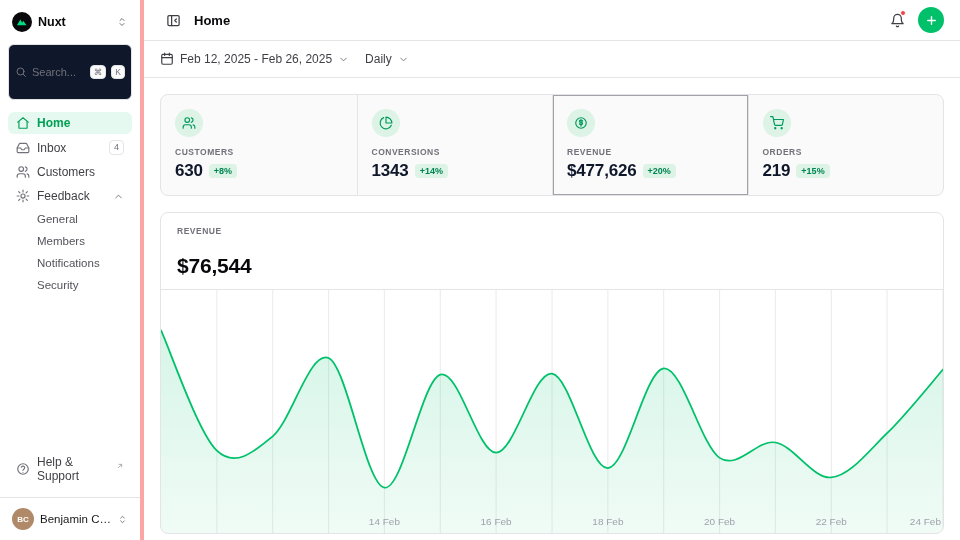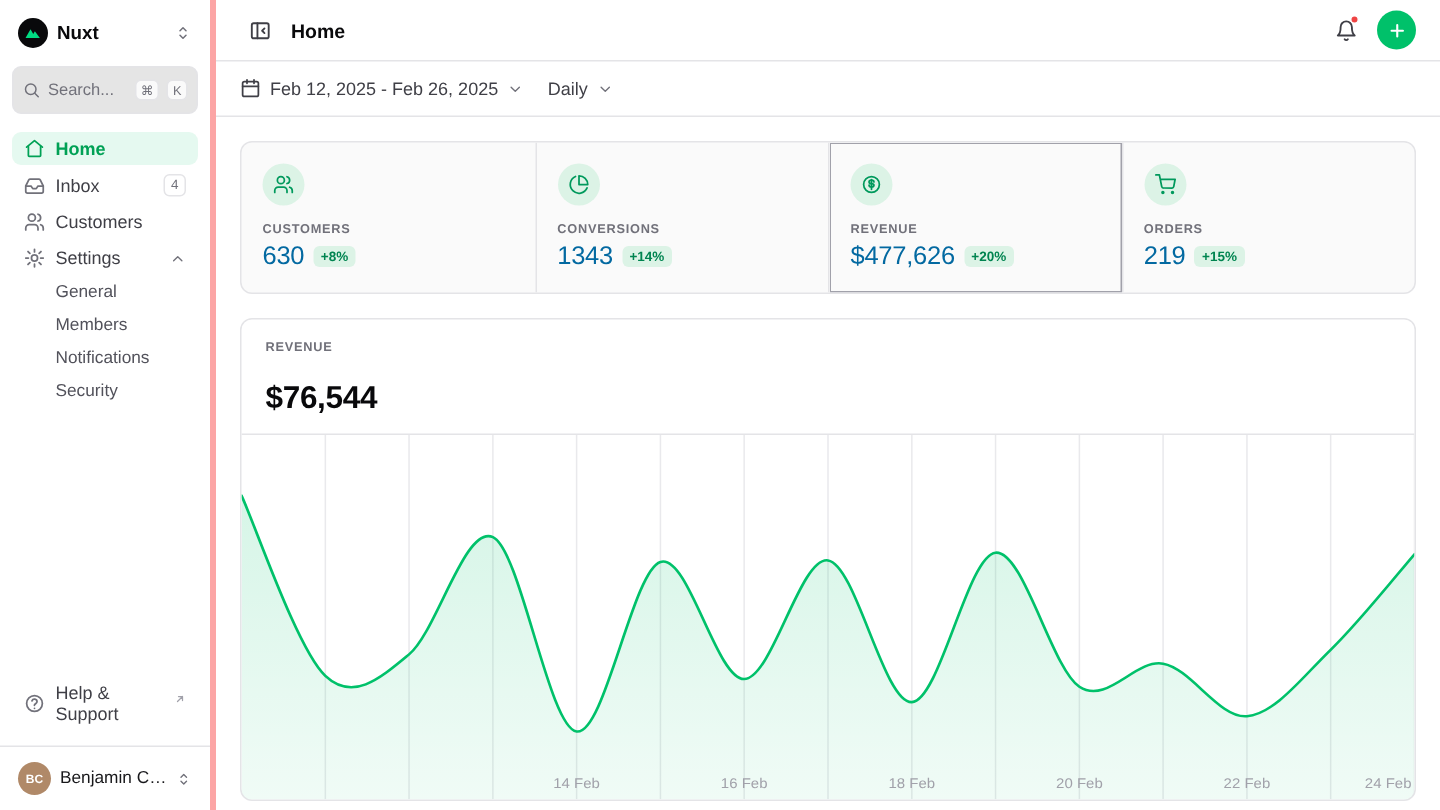--- a/index.html
+++ b/index.html
@@ -7,21 +7,21 @@
   body{font-family:"Liberation Sans",sans-serif;font-size:12px;color:#18181b;background:#fff}
   svg{display:block}
   .app{display:flex;width:960px;height:540px}
 
   
   .sidebar{flex:0 0 144px;width:144px;border-right:4px solid #fca5a5;display:flex;flex-direction:column;padding:8px;background:#fff}
   .ws-row{display:flex;align-items:center;gap:6px;padding:4px;border-radius:6px;cursor:pointer}
   .ws-logo{width:20px;height:20px;flex:0 0 20px}
   .ws-name{flex:1;font-size:12.5px;font-weight:700;color:#09090b}
   .muted-ic{color:#71717a}
-  .search{margin-top:8px;display:flex;align-items:center;gap:5px;border:1px solid #e4e4e7;border-radius:6px;padding:8px 6px;color:#71717a;background:#e5e5e5;cursor:text}
+  .search{margin-top:8px;display:flex;align-items:center;gap:5px;border:1px solid #e4e4e7;border-radius:6px;padding:20px 6px;color:#71717a;background:#0f172a;cursor:text}
   .search .ph{flex:1;font-size:11px;white-space:nowrap;overflow:hidden;text-overflow:ellipsis}
   kbd{font-family:"Liberation Sans",sans-serif;font-size:8.5px;border:1px solid #e4e4e7;border-radius:4px;padding:1px 3px;color:#71717a;background:#fafafa}
   .nav{margin-top:12px;display:flex;flex-direction:column;gap:2px}
   .nav-item{display:flex;align-items:center;gap:7px;padding:4px 8px;border-radius:6px;font-size:12px;color:#3f3f46;cursor:pointer}
   .nav-item .nicon{width:14px;height:14px;color:#71717a;flex:0 0 14px}
   .nav-item.active{background:rgba(0,193,106,.10);color:#00a155;font-weight:600}
   .nav-item.active .nicon{color:#00a155}
   .nav-badge{margin-left:auto;font-size:9px;border:1px solid #e4e4e7;border-radius:4px;padding:0 4px;line-height:13px;color:#71717a;background:#fff}
   .nav-chev{margin-left:auto;color:#71717a}
   .sub-item{padding:4px 8px 4px 29px;font-size:11.5px;color:#52525b;border-radius:6px;cursor:pointer}
@@ -48,21 +48,21 @@
 
   .content{flex:1;min-height:0;display:flex;flex-direction:column;gap:16px;padding:16px 16px 6px}
 
   .stats{flex:0 0 auto;display:grid;grid-template-columns:repeat(4,1fr);border:1px solid #e4e4e7;border-radius:8px;background:#fafafa;overflow:hidden}
   .stat{padding:14px;cursor:pointer}
   .stat + .stat{border-left:1px solid #e4e4e7}
   .stat.selected{box-shadow:inset 0 0 0 1px #a1a1aa}
   .stat-icon{width:28px;height:28px;border-radius:50%;background:#dcf3e6;color:#00995c;display:flex;align-items:center;justify-content:center}
   .stat-label{margin-top:10px;font-size:8.5px;font-weight:600;letter-spacing:.06em;color:#71717a}
   .stat-value-row{margin-top:4px;display:flex;align-items:center;gap:6px}
-  .stat-value{font-size:17px;font-weight:400;color:#0369a1;letter-spacing:-.01em}
+  .stat-value{font-size:17px;font-weight:700;color:#0f172a;letter-spacing:-.01em}
   .delta-badge{font-size:9px;font-weight:600;color:#008450;background:#dcf3e6;border-radius:4px;padding:2px 5px}
 
   .chart-card{flex:1;min-height:0;border:1px solid #e4e4e7;border-radius:8px;background:#fff;display:flex;flex-direction:column;overflow:hidden}
   .chart-head{padding:13px 16px 11px;border-bottom:1px solid #e4e4e7}
   .chart-kicker{font-size:8.5px;font-weight:600;letter-spacing:.06em;color:#71717a}
   .chart-value{margin-top:18px;font-size:21px;font-weight:700;color:#09090b;letter-spacing:-.01em}
   .chart-body{flex:1;min-height:0;position:relative}
   .chart-body svg{position:absolute;inset:0;width:100%;height:100%}
 </style>
 </head>
@@ -133,21 +133,21 @@
         <span>Customers</span>
       </div>
 
       <div class="nav-item">
         <span class="nicon">
           <svg width="14" height="14" viewBox="0 0 24 24" fill="none" stroke="currentColor" stroke-width="2" stroke-linecap="round" stroke-linejoin="round">
               <circle cx="12" cy="12" r="3.5"></circle>
               <path d="M12 2v3M12 19v3M2 12h3M19 12h3M4.6 4.6l2.1 2.1M17.3 17.3l2.1 2.1M19.4 4.6l-2.1 2.1M6.7 17.3l-2.1 2.1"></path>
             </svg>
         </span>
-        <span>Settings</span>
+        <span>Feedback</span>
         <span class="nav-chev">
           <svg width="11" height="11" viewBox="0 0 24 24" fill="none" stroke="currentColor" stroke-width="2" stroke-linecap="round" stroke-linejoin="round">
               <path d="M6 15l6-6 6 6"></path>
             </svg>
         </span>
       </div>
 
       <div class="sub-item">General</div>
       <div class="sub-item">Members</div>
       <div class="sub-item">Notifications</div>

